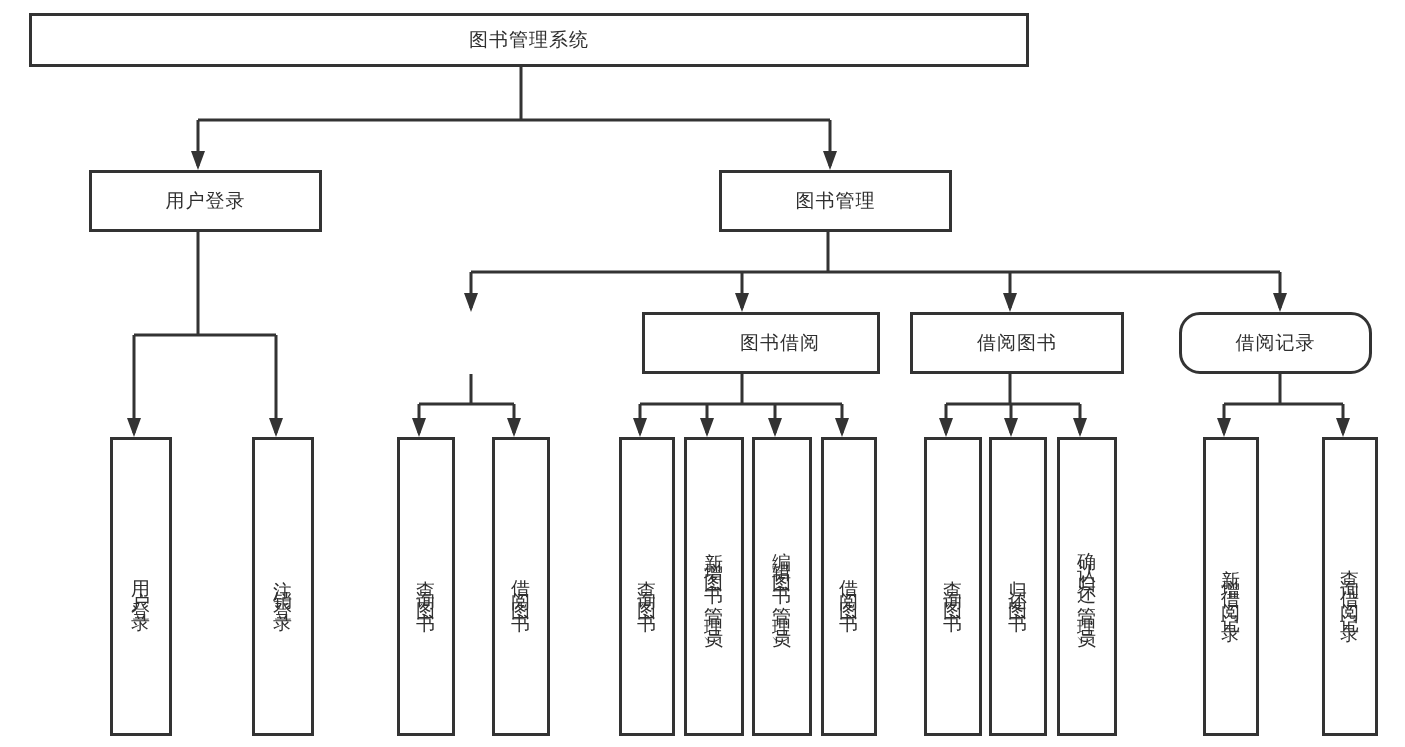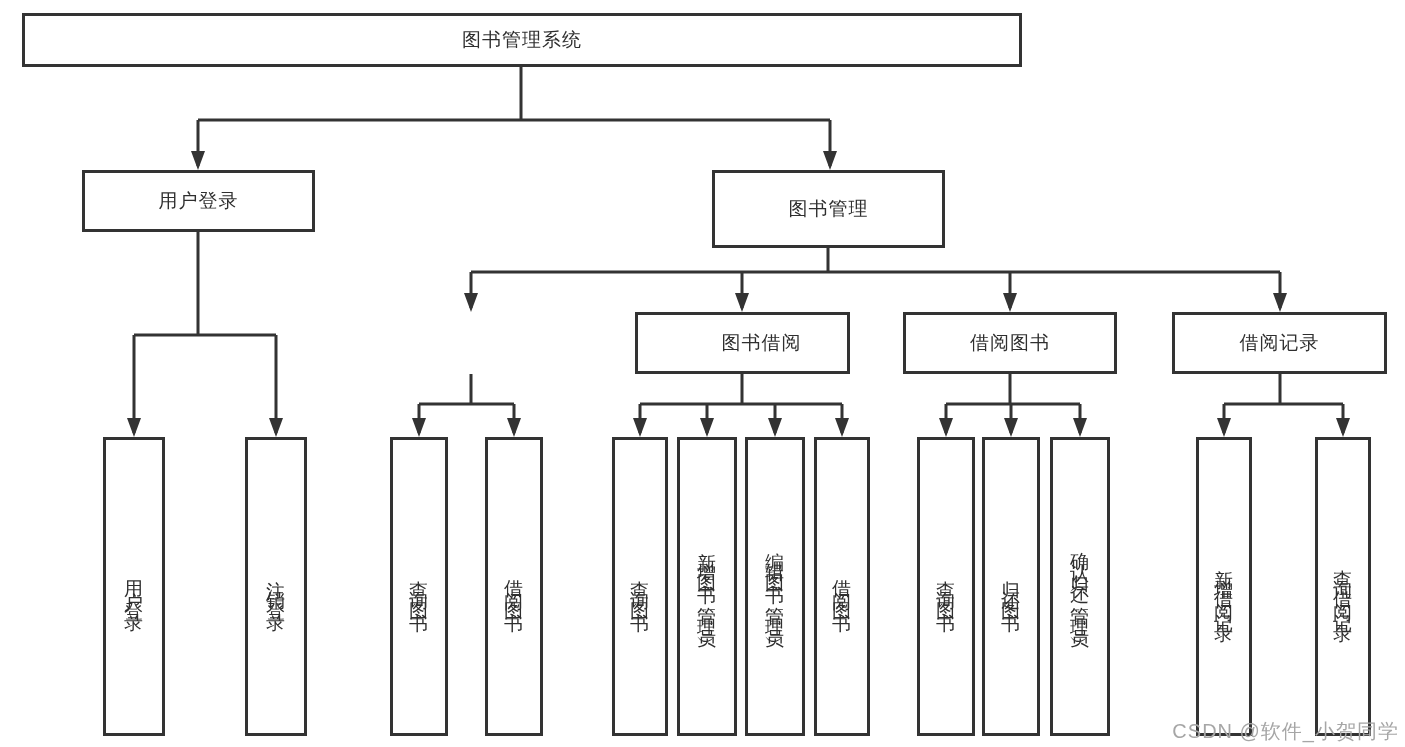--- a/index.html
+++ b/index.html
@@ -16,38 +16,39 @@
     box-sizing:border-box;
     border:3px solid #333333;
     background:#ffffff;
     display:flex;
     align-items:center;
     justify-content:center;
     color:#2f2f2f;
     font-size:19px;
     letter-spacing:1px;
     z-index:2;
+    margin-left:7px;
   }
   .leaf .vtext{
     writing-mode:vertical-rl;
     text-orientation:mixed;
     letter-spacing:11px;
     line-height:1;
     white-space:nowrap;
   }
   
   .n-root{left:22px;top:13px;width:1000px;height:54px;}
   
   .n-l2a{left:82px;top:170px;width:233px;height:62px;}
-  .n-l2b{left:712px;top:170px;width:233px;height:78px;justify-content:center;}
+  .n-l2b{left:712px;top:170px;width:233px;height:62px;justify-content:center;}
   
   .n-l3a{left:364px;top:312px;width:214px;height:62px;}
-  .n-l3b{left:635px;top:312px;width:215px;height:62px;padding-left:38px;}
+  .n-l3b{left:635px;top:312px;width:238px;height:62px;padding-left:38px;}
   .n-l3c{left:903px;top:312px;width:214px;height:62px;}
-  .n-l3d{left:1172px;top:312px;width:215px;height:62px;}
+  .n-l3d{left:1172px;top:312px;width:193px;height:62px;border-radius:21px;}
   
   .leaf{top:437px;height:299px;}
   .n-v1{left:103px;width:62px;}
   .n-v2{left:245px;width:62px;}
   .n-v3{left:390px;width:58px;}
   .n-v4{left:485px;width:58px;}
   .n-v5{left:612px;width:56px;}
   .n-v6{left:677px;width:60px;}
   .n-v7{left:745px;width:60px;}
   .n-v8{left:814px;width:56px;}
@@ -151,15 +152,14 @@
     <span class="vtext">确认归还（管理员）</span>
   </div>
 
   <div class="node leaf n-v12">
     <span class="vtext">新增借阅记录</span>
   </div>
   <div class="node leaf n-v13">
     <span class="vtext">查询借阅记录</span>
   </div>
 
-  <div class="watermark">CSDN @软件_小贺同学</div>
 
 </div>
 
 </body></html>

